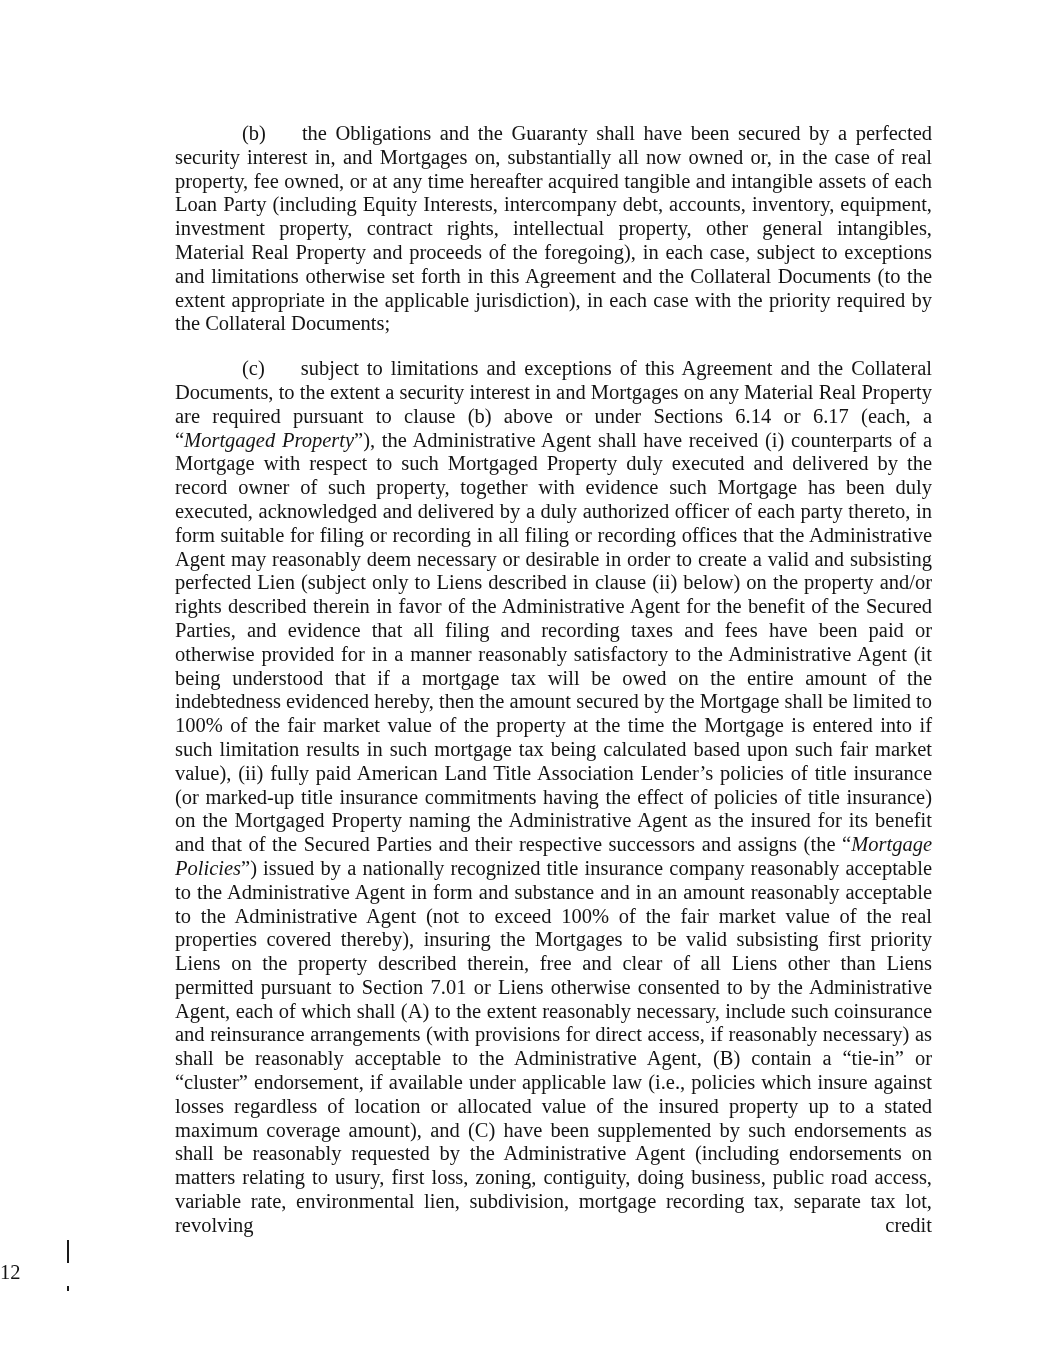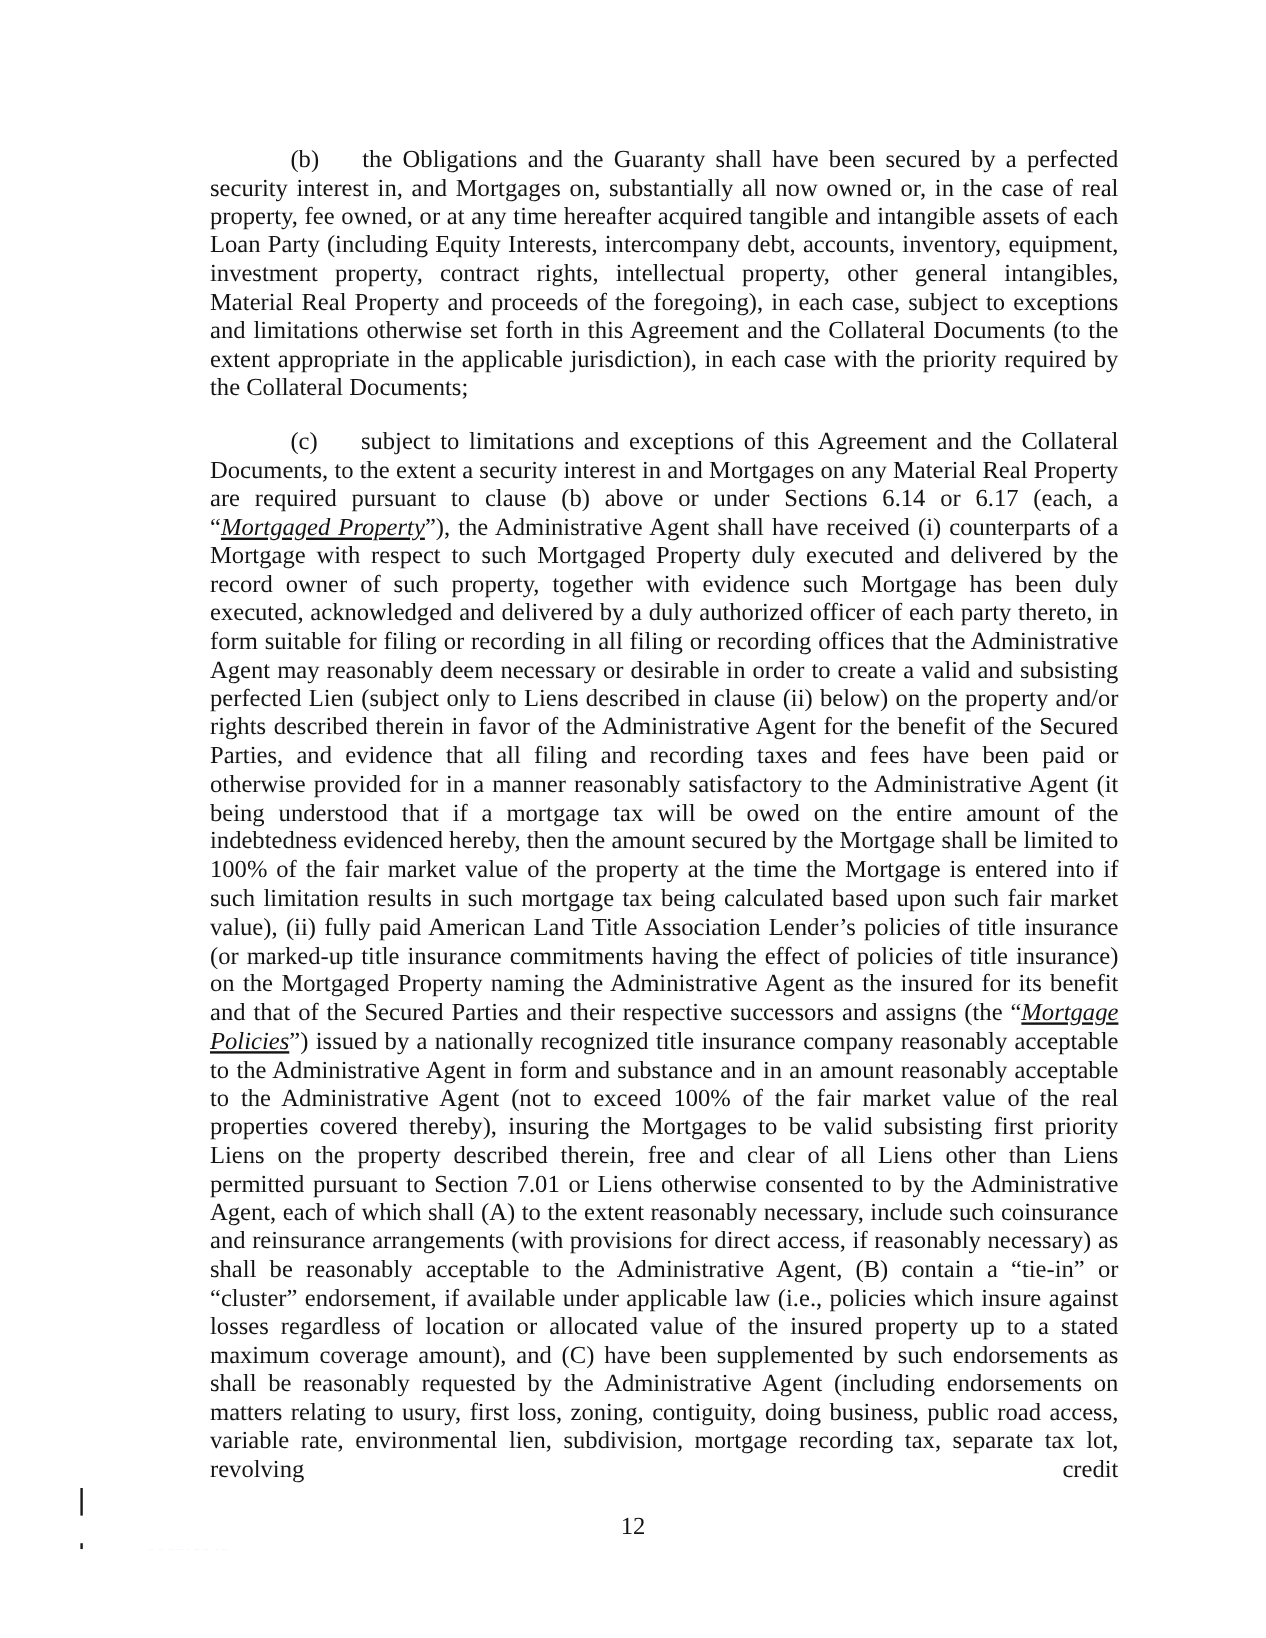--- a/index.html
+++ b/index.html
@@ -21,26 +21,25 @@
     font-size: 20.5px;
     line-height: 23.8px;
     text-align: justify;
   }
   .para { margin: 0 0 21px 0; text-indent: 67px; }
   .para.continued { text-align-last: justify; }
   .plabel { display: inline; }
   .tab { display: inline-block; width: 36px; }
   .seg { display: inline; }
   .seg.u { }
-  .seg.iu { font-style: italic; text-decoration: underline; }
+  .seg.iu { font-style: italic; }
   .page-number {
     position: absolute;
     left: 0; right: 0;
     top: 1261px;
-    text-align: center;
     font-size: 20.5px;
     line-height: 23.8px;
   }
   .doc-id {
     position: absolute;
     left: 123px;
     top: 1288px;
     font-size: 15px;
     line-height: 18px;
     color: var(--link-color);

